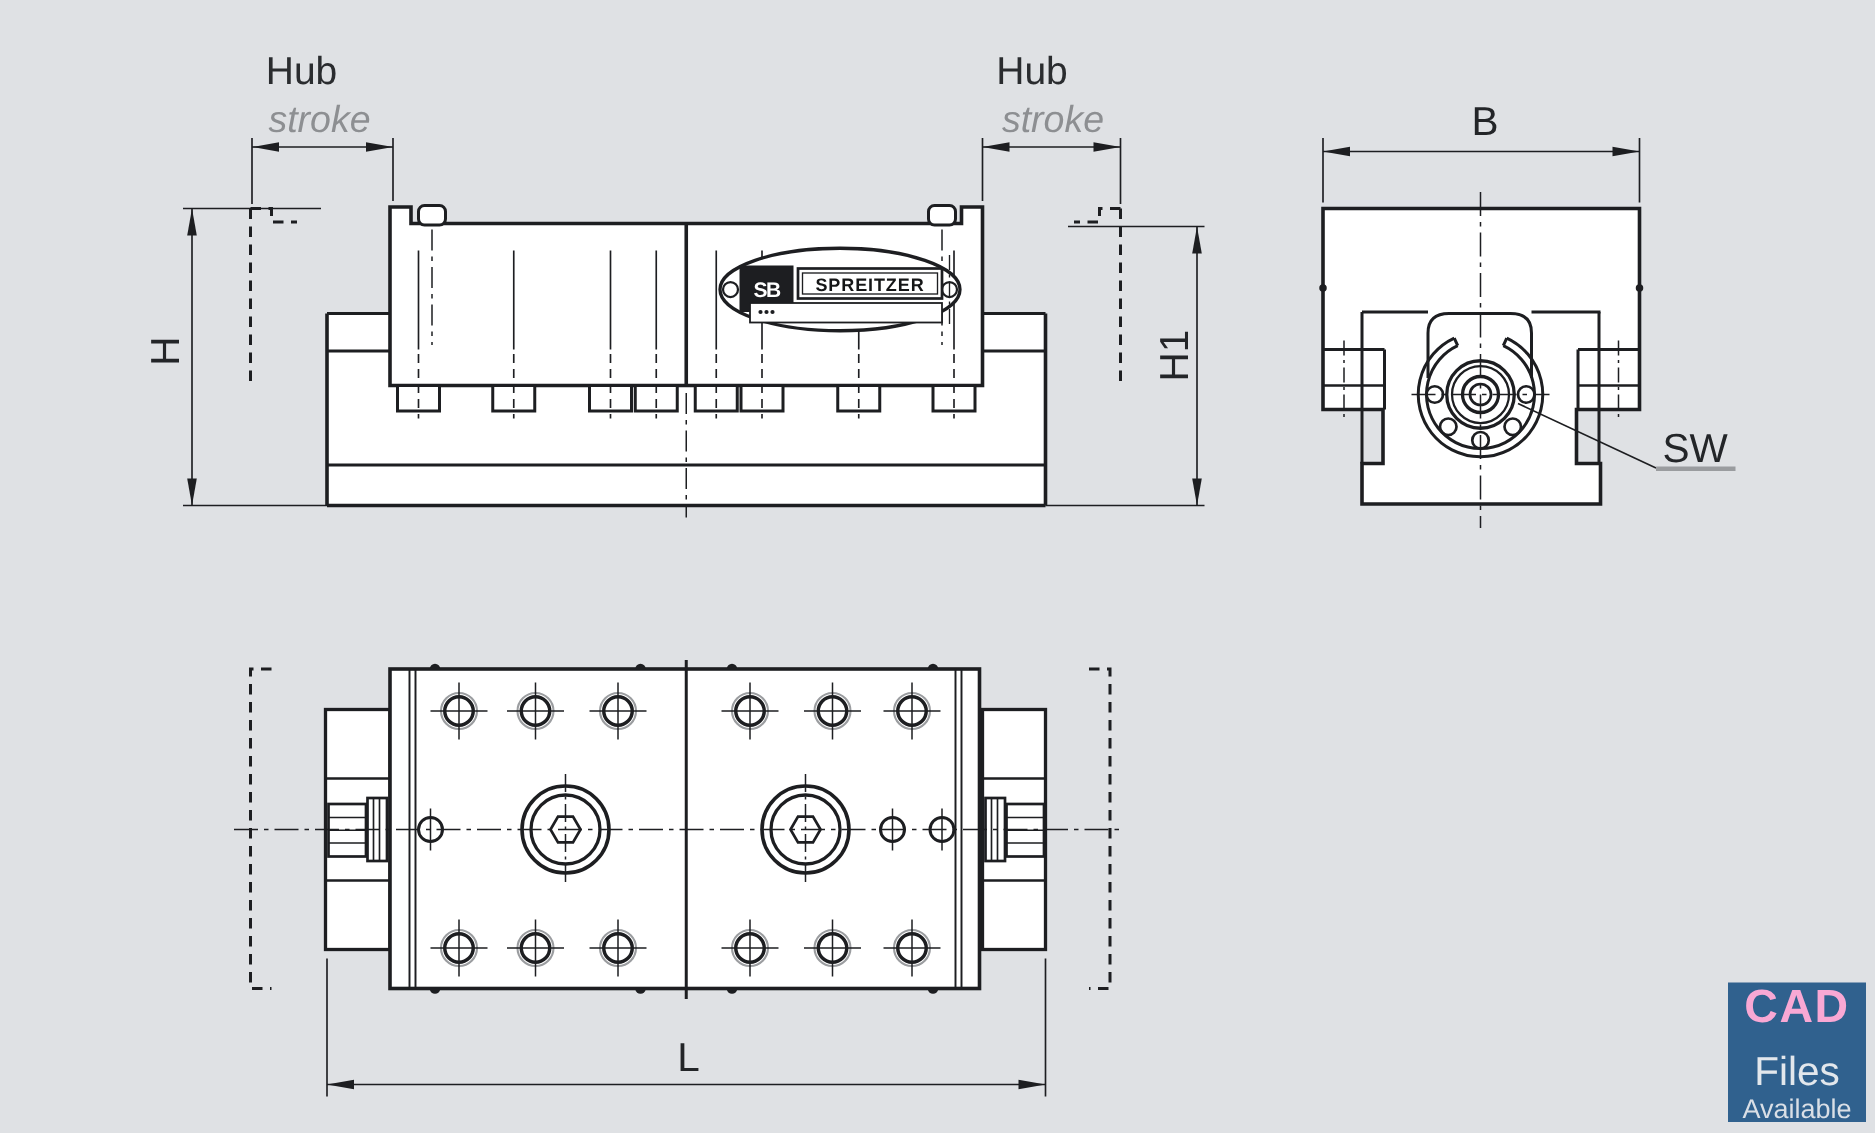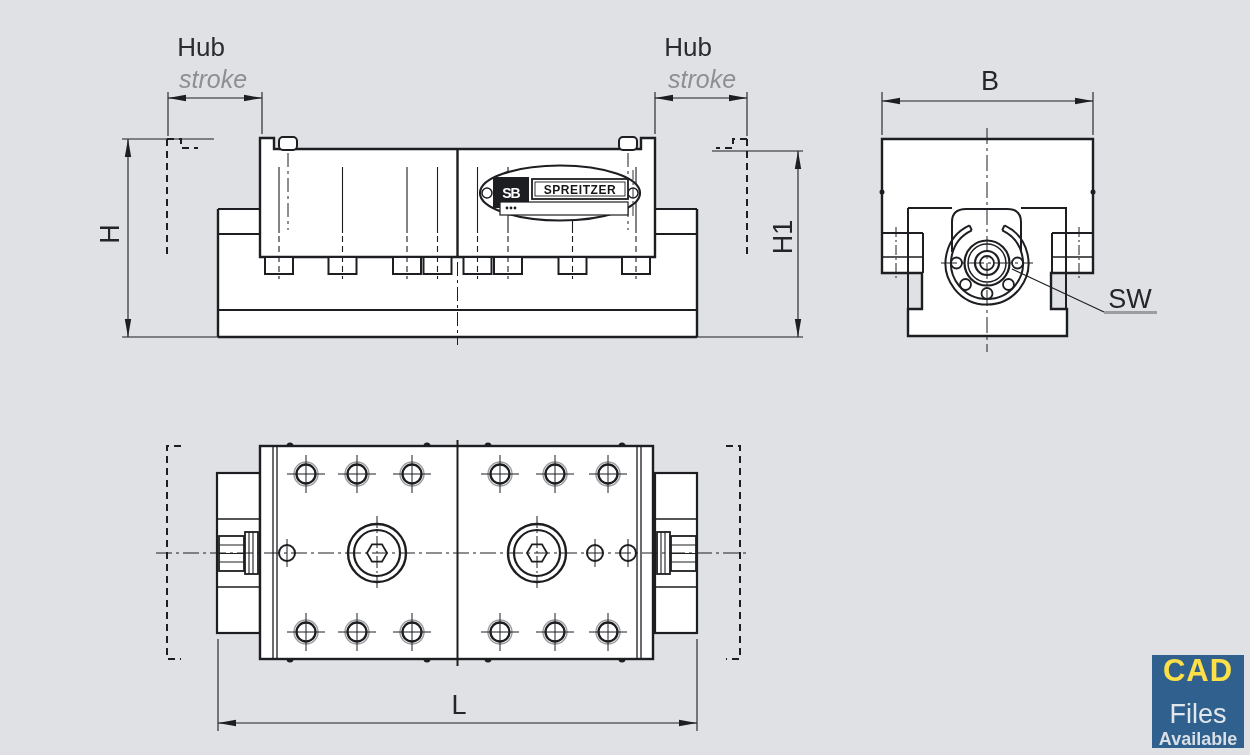--- a/index.html
+++ b/index.html
@@ -16,23 +16,23 @@
   .hub-label{font-size:26px;fill:#2a2c2f;}
   .stroke-label{font-size:25px;font-style:italic;fill:#8d8f92;}
   .plate-text{font-size:12px;font-weight:bold;letter-spacing:0.6px;fill:#151617;}
   .monogram{font-size:14px;font-weight:bold;fill:#ffffff;letter-spacing:-1px;}
   .cad-badge{
     position:absolute;left:1152px;top:655px;width:92px;height:93px;
     background:#30618e;color:#e9edf0;
     display:flex;flex-direction:column;justify-content:center;align-items:center;
     line-height:1;user-select:none;cursor:pointer;
   }
-  .cad-badge .l1{font-size:31px;font-weight:bold;letter-spacing:1px;color:#fde047;}
+  .cad-badge .l1{font-size:31px;font-weight:bold;letter-spacing:1px;color:#f9a8d4;}
   .cad-badge .l2{font-size:27px;font-weight:400;margin-top:15px;color:#e2e7ec;}
-  .cad-badge .l3{font-size:18px;font-weight:700;margin-top:2px;color:#d9dfe6;}
+  .cad-badge .l3{font-size:18px;font-weight:400;margin-top:2px;color:#d9dfe6;}
 </style>
 </head>
 <body>
 
 <div class="canvas">
 <svg width="1250" height="755" viewBox="0 0 1250 755" xmlns="http://www.w3.org/2000/svg">
   <defs>
     <marker id="arr" markerWidth="24" markerHeight="10" refX="21" refY="5" orient="auto-start-reverse" markerUnits="userSpaceOnUse">
       <path d="M21,5 L3,1.8 L3,8.2 Z" fill="#1d1e21"></path>
     </marker>

